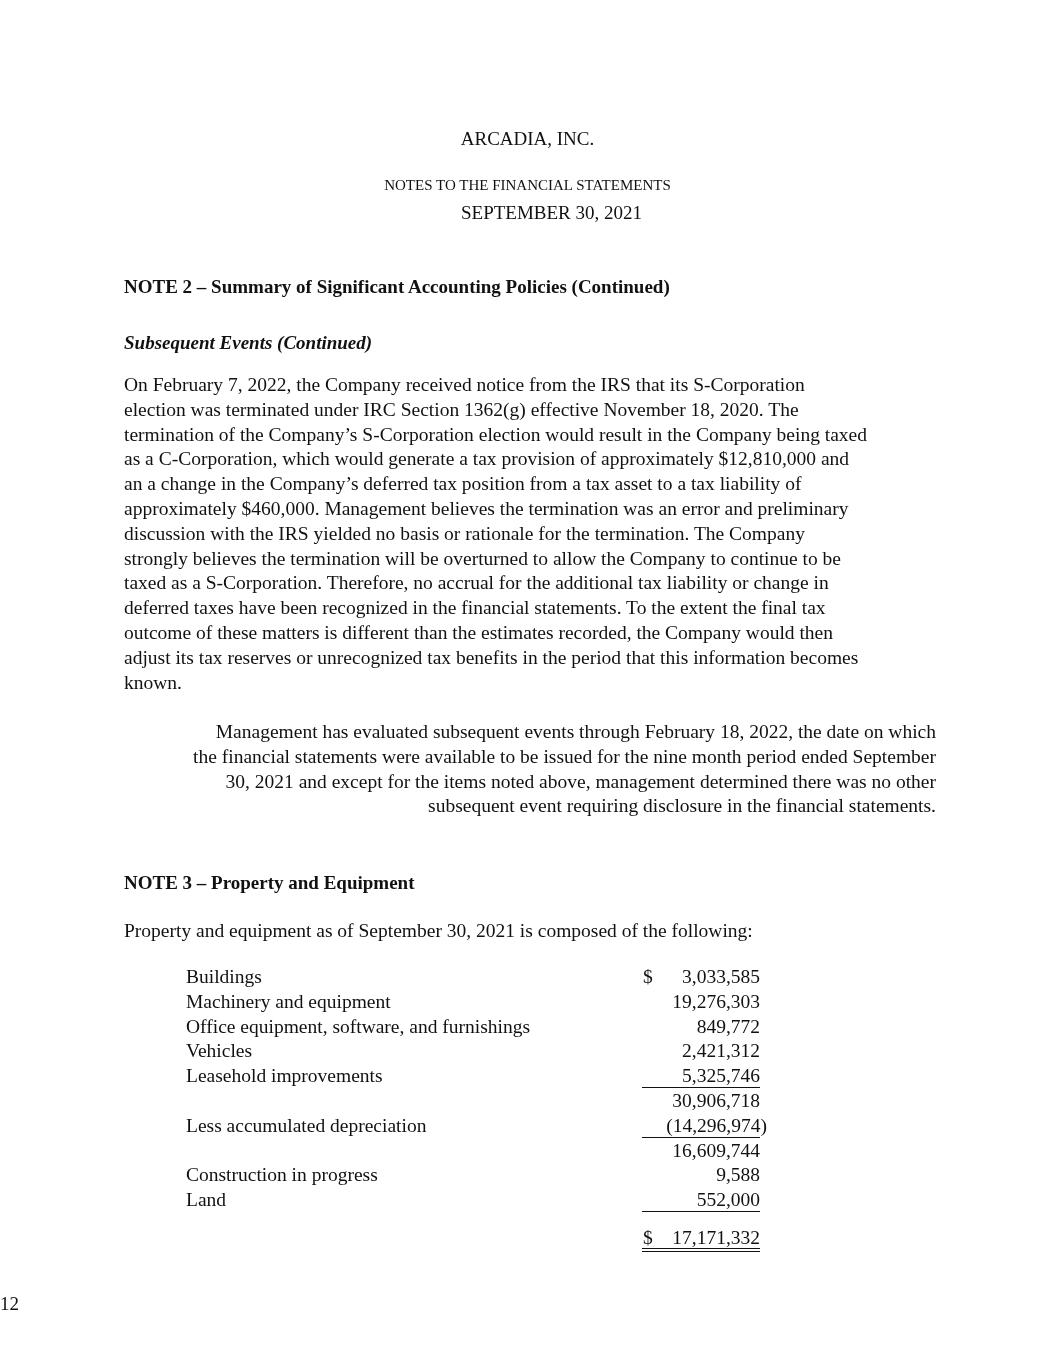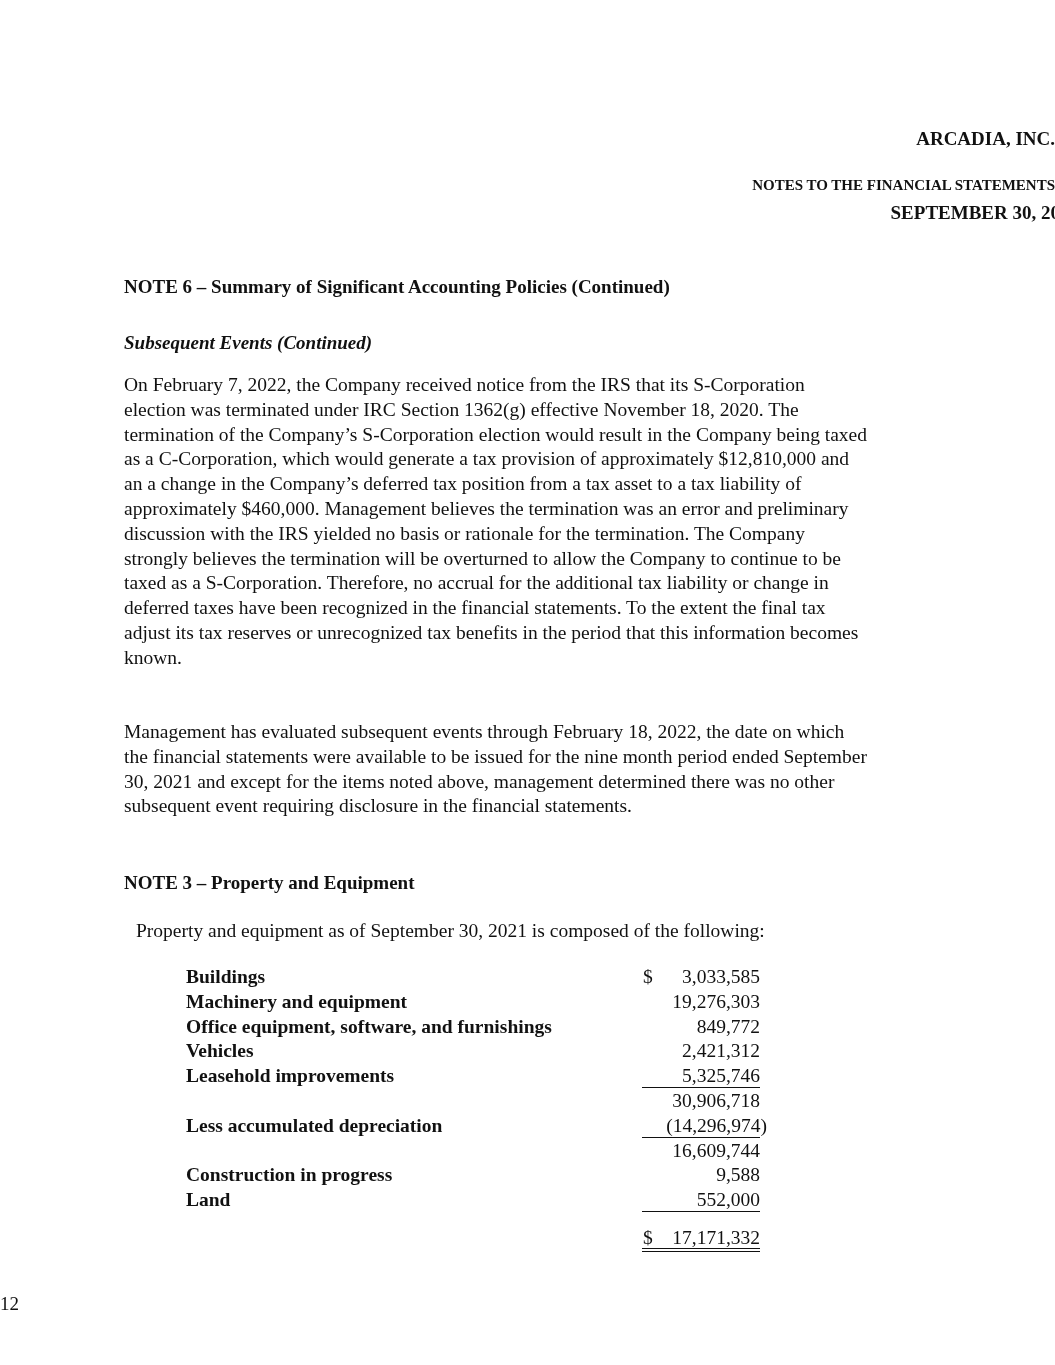--- a/index.html
+++ b/index.html
@@ -3,75 +3,76 @@
 <meta charset="utf-8">
 <style>
   html, body { margin: 0; padding: 0; background: #ffffff; }
   body {
     width: 1055px; height: 1365px; position: relative; overflow: hidden;
     font-family: "Liberation Serif", "DejaVu Serif", serif;
     color: #111111;
     font-size: 19.5px;
   }
   .page { position: absolute; left: 0; top: 0; width: 1055px; height: 1365px; }
-  .center { text-align: right; font-weight: bold; }
+  .center { text-align: center; font-weight: normal; }
   .company { position: absolute; left: 0; width: 1055px; top: 128px; font-size: 19px; }
   .title1 { position: absolute; left: 0; width: 1055px; top: 177px; font-size: 15px; }
   .title2 { position: absolute; left: 0; width: 1055px; top: 202px; font-size: 19px; padding-left: 24px; }
   .heading { position: absolute; left: 124px; font-weight: bold; font-size: 19px; }
   .subheading { position: absolute; left: 124px; font-weight: bold; font-style: italic; font-size: 19px; margin-top: 7px; }
   .para { position: absolute; left: 124px; width: 812px; line-height: 24.8px; font-size: 19.5px; }
   .para .line { display: block; white-space: nowrap; }
   .table { position: absolute; left: 186px; top: 965px; width: 580px; }
   .row { position: relative; height: 24.8px; line-height: 24.8px; white-space: nowrap; }
-  .row .label { position: absolute; left: 0; font-weight: bold; }
+  .row .label { position: absolute; left: 0; }
   .row .cur { position: absolute; left: 457px; }
   .row .amt { position: absolute; right: 6px; text-align: left; }
   .row .amt.neg { right: -1px; }
   .uline { position: absolute; left: 456px; width: 118px; border-top: 1px solid #111; }
   .dline { position: absolute; left: 456px; width: 118px; border-top: 1px solid #111; }
   .dline2 { position: absolute; left: 456px; width: 118px; border-top: 1px solid #111; }
   .pagenum { position: absolute; left: 0; width: 1055px; top: 1293px; text-align: left; font-size: 19px; }
 </style>
 </head>
 <body>
 
 <div class="page">
 
   <div class="center company">ARCADIA, INC.</div>
   <div class="center title1">NOTES TO THE FINANCIAL STATEMENTS</div>
   <div class="center title2">SEPTEMBER 30, 2021</div>
 
-  <div class="heading" style="top:276px;">NOTE 6 – Summary of Significant Accounting Policies (Continued)</div>
+  <div class="heading" style="top:276px;">NOTE 2 – Summary of Significant Accounting Policies (Continued)</div>
   <div class="subheading" style="top:325px;">Subsequent Events (Continued)</div>
 
   <div class="para" style="top:373px;">
     <span class="line">On February 7, 2022, the Company received notice from the IRS that its S-Corporation</span>
     <span class="line">election was terminated under IRC Section 1362(g) effective November 18, 2020. The</span>
     <span class="line">termination of the Company’s S-Corporation election would result in the Company being taxed</span>
     <span class="line">as a C-Corporation, which would generate a tax provision of approximately $12,810,000 and</span>
     <span class="line">an a change in the Company’s deferred tax position from a tax asset to a tax liability of</span>
     <span class="line">approximately $460,000. Management believes the termination was an error and preliminary</span>
     <span class="line">discussion with the IRS yielded no basis or rationale for the termination.  The Company</span>
     <span class="line">strongly believes the termination will be overturned to allow the Company to continue to be</span>
     <span class="line">taxed as a S-Corporation.  Therefore, no accrual for the additional tax liability or change in</span>
     <span class="line">deferred taxes have been recognized in the financial statements. To the extent the final tax</span>
+    <span class="line">outcome of these matters is different than the estimates recorded, the Company would then</span>
     <span class="line">adjust its tax reserves or unrecognized tax benefits in the period that this information becomes</span>
     <span class="line">known.</span>
   </div>
 
-  <div class="para" style="top:720px;">
+  <div class="para" style="top:720px;text-align:right;">
     <span class="line">Management has evaluated subsequent events through February 18, 2022, the date on which</span>
     <span class="line">the financial statements were available to be issued for the nine month period ended September</span>
     <span class="line">30, 2021 and except for the items noted above, management determined there was no other</span>
     <span class="line">subsequent event requiring disclosure in the financial statements.</span>
   </div>
 
   <div class="heading" style="top:872px;">NOTE 3 – Property and Equipment</div>
-  <div class="para" style="top:919px;margin-left:12px;">Property and equipment as of September 30, 2021 is composed of the following:</div>
+  <div class="para" style="top:919px;">Property and equipment as of September 30, 2021 is composed of the following:</div>
 
   <div class="table">
     <div class="row">
       <span class="label">Buildings</span>
       <span class="cur">$</span>
       <span class="amt">3,033,585</span>
     </div>
     <div class="row">
       <span class="label">Machinery and equipment</span>
       <span class="amt">19,276,303</span>

